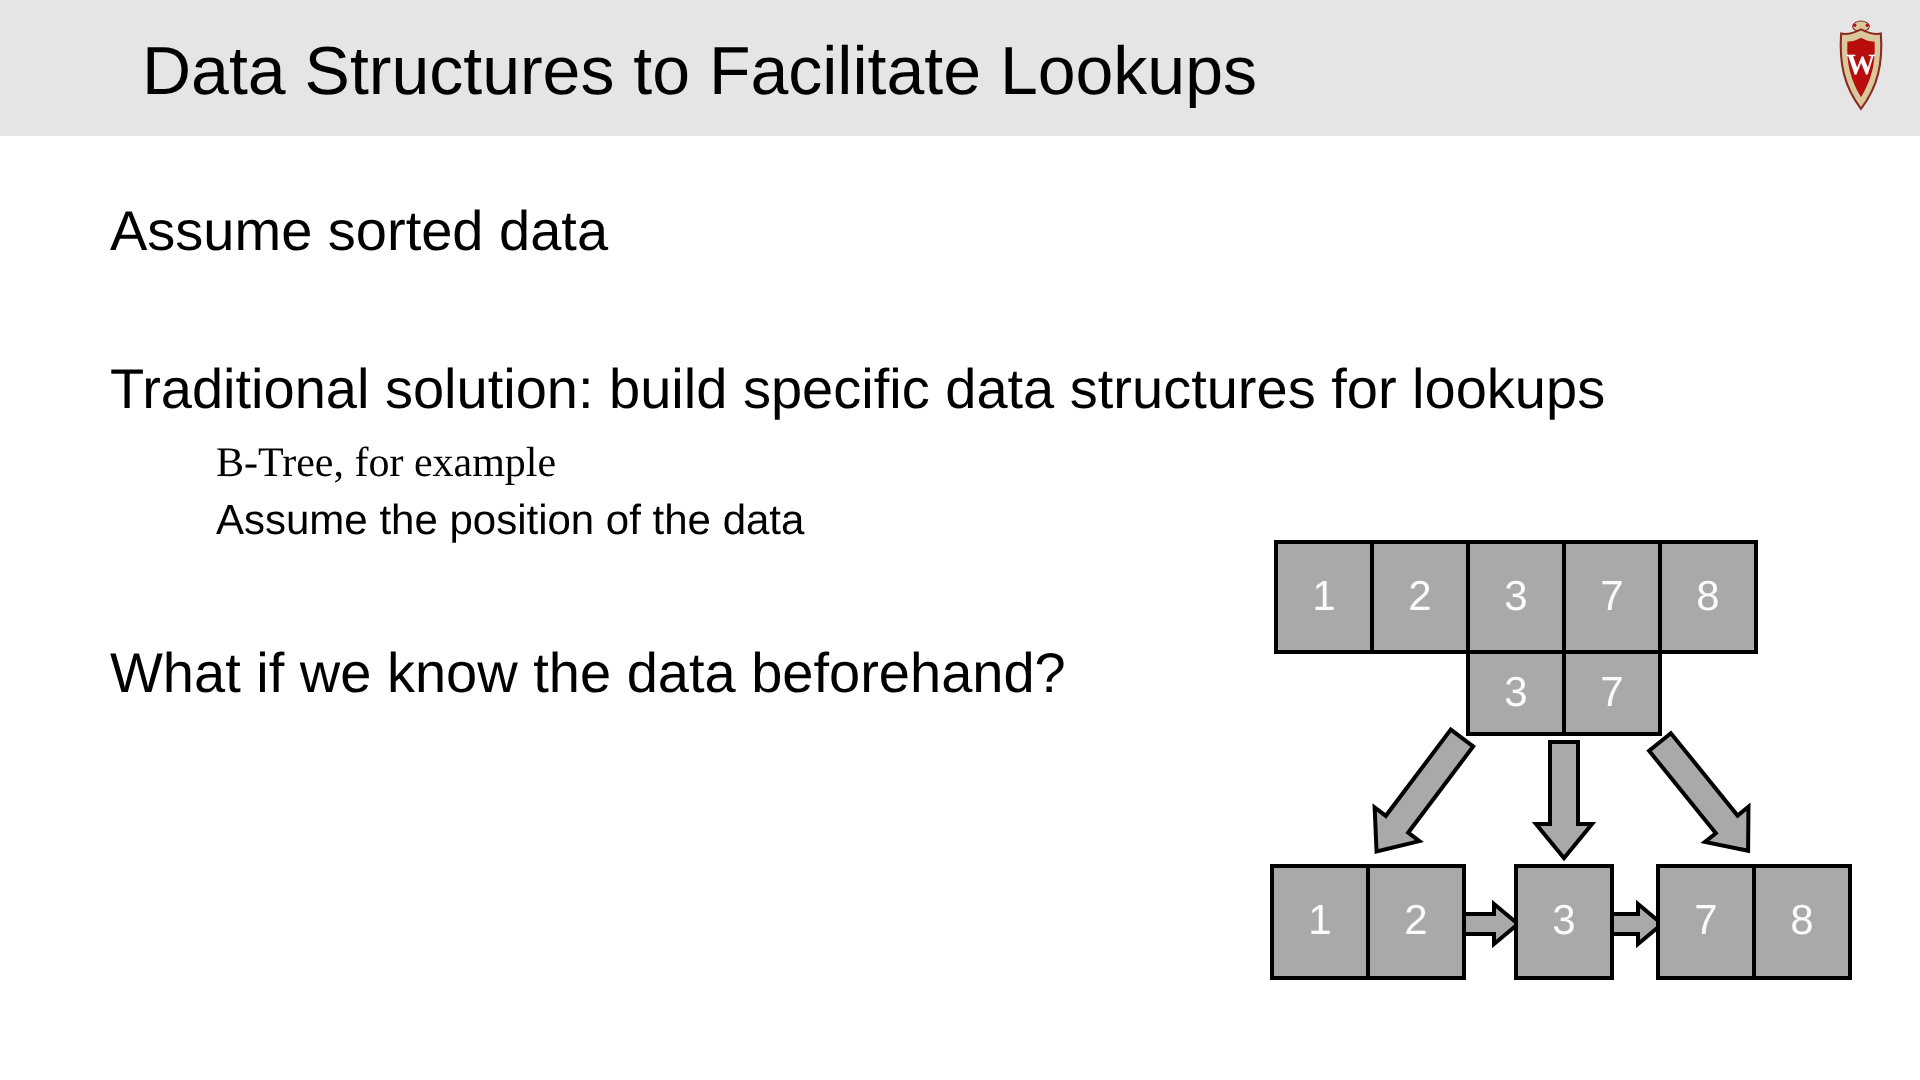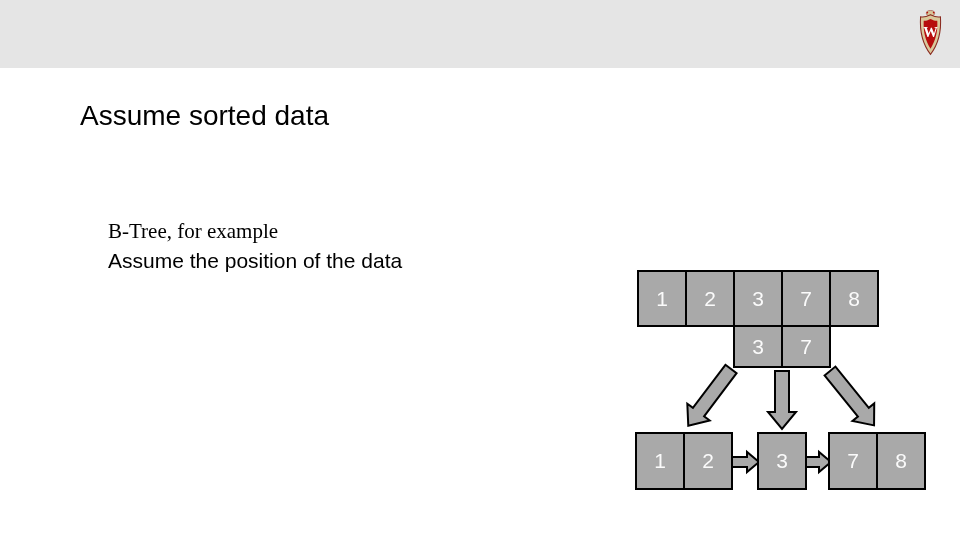--- a/index.html
+++ b/index.html
@@ -8,21 +8,21 @@
     font-family:"Liberation Sans","DejaVu Sans",sans-serif;color:#000;
     overflow:hidden;
   }
   .header{position:absolute;left:0;top:0;width:960px;height:68px;background:#e5e5e5;}
   .title{
     position:absolute;left:71px;top:16px;margin:0;
     font-size:34px;line-height:40px;font-weight:400;color:#000;white-space:nowrap;
   }
   .crest{position:absolute;left:917px;top:10px;width:27px;height:46px;}
   .bullet{position:absolute;margin:0;white-space:nowrap;color:#000;}
-  .lvl1{left:80px;font-size:28px;line-height:34px;font-weight:400;text-align:center;}
+  .lvl1{left:55px;font-size:28px;line-height:34px;font-weight:400;text-align:center;}
   .lvl2{left:108px;font-size:21px;line-height:29px;font-weight:400;}
   .b-assume{top:99px;}
   .b-traditional{top:178px;}
   .b-sub1{top:217px;font-family:Liberation Serif, serif;}
   .b-sub2{top:246px;}
   .b-question{top:320px;}
   
   .row{position:absolute;display:flex;}
   .cell{
     box-sizing:border-box;width:50px;height:100%;
@@ -37,33 +37,36 @@
   .leaf-b{left:757px;top:432px;height:58px;}
   .leaf-c{left:828px;top:432px;height:58px;}
   .arrows-layer{position:absolute;left:600px;top:355px;width:330px;height:130px;pointer-events:none;}
 </style>
 </head>
 <body>
 
 <div class="slide">
 
   <div class="header">
+    <h1 class="title">Data Structures to Facilitate Lookups</h1>
     <svg class="crest" viewBox="0 0 50 88">
       <ellipse cx="25" cy="6" rx="8" ry="5" fill="#d9c89c" stroke="#8a2a20" stroke-width="1"></ellipse>
       <circle cx="19" cy="5" r="1.6" fill="#b70d0d"></circle>
       <circle cx="31" cy="5" r="1.6" fill="#b70d0d"></circle>
       <path d="M25,9 C17,13 10,14 6,13 C4,42 9,64 25,85 C41,64 46,42 44,13 C40,14 33,13 25,9 Z" fill="#d9c89c" stroke="#8a2a20" stroke-width="2"></path>
       <path d="M25,17 C19,20 15,21 12,20.5 C11,42 15,57 25,74 C35,57 39,42 38,20.5 C35,21 31,20 25,17 Z" fill="#b70d0d"></path>
       <text x="25" y="52" text-anchor="middle" font-family="Liberation Serif, serif" font-weight="bold" font-size="28" fill="#ffffff">W</text>
     </svg>
   </div>
 
   <p class="bullet lvl1 b-assume">Assume sorted data</p>
+  <p class="bullet lvl1 b-traditional">Traditional solution: build specific data structures for lookups</p>
   <p class="bullet lvl2 b-sub1">B-Tree, for example</p>
   <p class="bullet lvl2 b-sub2">Assume the position of the data</p>
+  <p class="bullet lvl1 b-question">What if we know the data beforehand?</p>
 
   <div class="row top-row">
     <div class="cell">1</div>
     <div class="cell">2</div>
     <div class="cell">3</div>
     <div class="cell">7</div>
     <div class="cell">8</div>
   </div>
 
   <div class="row index-row">

